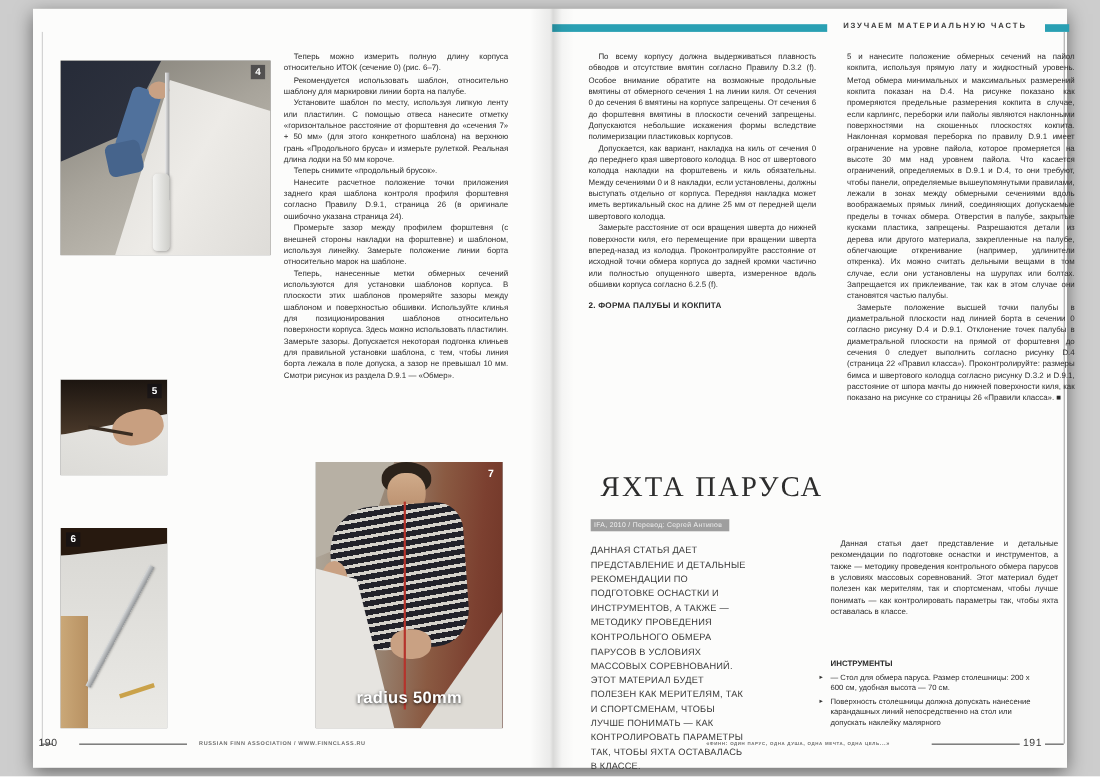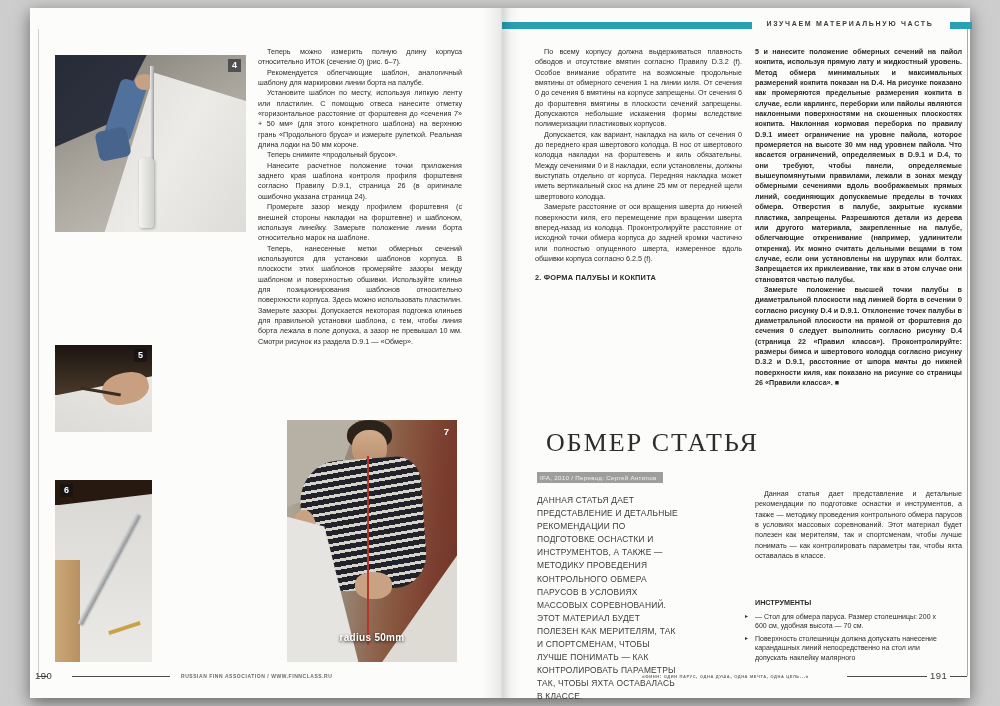--- a/index.html
+++ b/index.html
@@ -15,21 +15,21 @@
              font-size:7px;font-weight:bold;letter-spacing:1.7px;color:#3c3c3c;white-space:nowrap;}
   .hdr-block{position:absolute;left:920px;top:14px;width:22px;height:7px;}
   .vline-r{position:absolute;left:937px;top:21px;width:1px;height:647px;background:#a9a9a9;}
   .vline-l{position:absolute;left:8px;top:21px;width:1px;height:647px;background:#cfcfcf;}
   
   .body-text{font-size:7.2px;line-height:10.35px;color:#2b2b2b;text-align:justify;}
   .body-text p{margin:0;}
   .body-text p.ind{text-indent:9px;}
   .col-left{position:absolute;left:228px;top:39px;width:204px;}
   .col-r1{position:absolute;left:505px;top:39px;width:207px;}
-  .col-r2{position:absolute;left:725px;top:39px;width:207px;font-weight:bold;}
+  .col-r2{position:absolute;left:740px;top:39px;width:207px;}
   .subhead{font-weight:bold;font-size:7.4px;letter-spacing:.2px;margin:9px 0 4px;text-align:left;}
   
   .headline{position:absolute;left:516px;top:420px;width:320px;font-family:"Liberation Serif",serif;
             font-size:26px;letter-spacing:2px;color:#2d2d2d;font-weight:400;white-space:nowrap;}
   .byline{position:absolute;left:507px;top:464px;color:#f1f1f1;font-size:6.2px;letter-spacing:.3px;
           padding:2px 6px 2px 3px;white-space:nowrap;}
   .lede{position:absolute;left:507px;top:486px;width:144px;font-size:8.4px;line-height:13.1px;
         color:#3a3a3a;letter-spacing:.2px;}
   .intro{position:absolute;left:725px;top:481px;width:207px;}
   .tools{position:absolute;left:725px;top:590px;width:182px;font-size:7px;line-height:9.6px;color:#2b2b2b;}
@@ -73,21 +73,21 @@
   .p7-wall{inset:0;background:#b7b0a4;clip-path:polygon(0 0,42% 0,28% 28%,0 36%);}
   .p7-hair{left:35%;top:0;width:27%;height:12%;background:#2b221a;border-radius:50% 50% 42% 42%;}
   .p7-face{left:38%;top:4%;width:21%;height:15%;background:linear-gradient(180deg,#d0ab8a,#b98e6d);border-radius:45%;}
   .p7-sweater{left:9%;top:16%;width:72%;height:54%;border-radius:32% 20% 26% 36%;transform:rotate(-4deg);
               background:repeating-linear-gradient(174deg,#22222a 0 5px,#d6d3cc 5px 8px);}
   .p7-hand1{left:3%;top:37%;width:14%;height:15%;background:#c9a183;border-radius:50%;}
   .p7-hand2{left:40%;top:63%;width:22%;height:11%;background:#c9a183;border-radius:45%;}
   .p7-panelL{inset:0;background:#e6e4e0;clip-path:polygon(0 40%,22% 44%,42% 100%,0 100%);}
   .p7-panelR{inset:0;background:#dedbd5;clip-path:polygon(56% 100%,100% 56%,100% 100%);}
   .p7-line{left:47%;top:15%;width:2px;height:78%;background:#b5342c;}
-  .p7-label{left:0;bottom:8%;width:100%;text-align:center;color:#fff;font-weight:bold;font-size:10px;
+  .p7-label{left:0;bottom:8%;width:100%;text-align:center;color:#fff;font-weight:bold;font-size:15px;
             text-shadow:0 1px 3px rgba(0,0,0,.85);letter-spacing:.3px;}
 </style>
 </head>
 <body>
 
 <div class="canvas">
   <div class="spread">
 
     <div class="hdr-bar" style="background:#2aa0b3"></div>
     <div class="hdr-title">ИЗУЧАЕМ МАТЕРИАЛЬНУЮ ЧАСТЬ</div>
@@ -136,21 +136,21 @@
         <div class="p7-panelL"></div>
         <div class="p7-panelR"></div>
         <div class="p7-hand2"></div>
         <div class="p7-line"></div>
         <div class="p7-label">radius 50mm</div>
         <div class="num plain">7</div>
       </div>
 
       <div class="col-left body-text">
         <p class="ind">Теперь можно измерить полную длину корпуса относительно ИТОК (сечение 0) (рис. 6–7).</p>
-        <p class="ind">Рекомендуется облегчающие шаблон, аналогичный шаблону для маркировки линии борта на палубе.</p>
+        <p class="ind">Рекомендуется использовать шаблон, относительно шаблону для маркировки линии борта на палубе.</p>
         <p class="ind">Установите шаблон по месту, используя липкую ленту или пластилин. С помощью отвеса нанесите отметку «горизонтальное расстояние от форштевня до «сечения 7» + 50 мм» (для этого конкретного шаблона) на верхнюю грань «Продольного бруса» и измерьте рулеткой. Реальная длина лодки на 50 мм короче.</p>
         <p class="ind">Теперь снимите «продольный брусок».</p>
         <p class="ind">Нанесите расчетное положение точки приложения заднего края шаблона контроля профиля форштевня согласно Правилу D.9.1, страница 26 (в оригинале ошибочно указана страница 24).</p>
         <p class="ind">Промерьте зазор между профилем форштевня (с внешней стороны накладки на форштевне) и шаблоном, используя линейку. Замерьте положение линии борта относительно марок на шаблоне.</p>
         <p class="ind">Теперь, нанесенные метки обмерных сечений используются для установки шаблонов корпуса. В плоскости этих шаблонов промеряйте зазоры между шаблоном и поверхностью обшивки. Используйте клинья для позиционирования шаблонов относительно поверхности корпуса. Здесь можно использовать пластилин. Замерьте зазоры. Допускается некоторая подгонка клиньев для правильной установки шаблона, с тем, чтобы линия борта лежала в поле допуска, а зазор не превышал 10 мм. Смотри рисунок из раздела D.9.1 — «Обмер».</p>
       </div>
 
       <div class="frule" style="left:8px;width:10px;"></div>
       <div class="fnum" style="left:5px;">190</div>
       <div class="frule" style="left:42px;width:98px;"></div>
@@ -164,21 +164,21 @@
         <p class="ind">Допускается, как вариант, накладка на киль от сечения 0 до переднего края швертового колодца. В нос от швертового колодца накладки на форштевень и киль обязательны. Между сечениями 0 и 8 накладки, если установлены, должны выступать отдельно от корпуса. Передняя накладка может иметь вертикальный скос на длине 25 мм от передней щели швертового колодца.</p>
         <p class="ind">Замерьте расстояние от оси вращения шверта до нижней поверхности киля, его перемещение при вращении шверта вперед-назад из колодца. Проконтролируйте расстояние от исходной точки обмера корпуса до задней кромки частично или полностью опущенного шверта, измеренное вдоль обшивки корпуса согласно 6.2.5 (f).</p>
         <div class="subhead">2. ФОРМА ПАЛУБЫ И КОКПИТА</div>
       </div>
 
       <div class="col-r2 body-text">
         <p>5 и нанесите положение обмерных сечений на пайол кокпита, используя прямую лату и жидкостный уровень. Метод обмера минимальных и максимальных размерений кокпита показан на D.4. На рисунке показано как промеряются предельные размерения кокпита в случае, если карлингс, переборки или пайолы являются наклонными поверхностями на скошенных плоскостях кокпита. Наклонная кормовая переборка по правилу D.9.1 имеет ограничение на уровне пайола, которое промеряется на высоте 30 мм над уровнем пайола. Что касается ограничений, определяемых в D.9.1 и D.4, то они требуют, чтобы панели, определяемые вышеупомянутыми правилами, лежали в зонах между обмерными сечениями вдоль воображаемых прямых линий, соединяющих допускаемые пределы в точках обмера. Отверстия в палубе, закрытые кусками пластика, запрещены. Разрешаются детали из дерева или другого материала, закрепленные на палубе, облегчающие откренивание (например, удлинители откренка). Их можно считать дельными вещами в том случае, если они установлены на шурупах или болтах. Запрещается их приклеивание, так как в этом случае они становятся частью палубы.</p>
         <p class="ind">Замерьте положение высшей точки палубы в диаметральной плоскости над линией борта в сечении 0 согласно рисунку D.4 и D.9.1. Отклонение точек палубы в диаметральной плоскости на прямой от форштевня до сечения 0 следует выполнить согласно рисунку D.4 (страница 22 «Правил класса»). Проконтролируйте: размеры бимса и швертового колодца согласно рисунку D.3.2 и D.9.1, расстояние от шпора мачты до нижней поверхности киля, как показано на рисунке со страницы 26 «Правили класса». ■</p>
       </div>
 
-      <div class="headline">ОБМЕР СТАТЬЯ</div>
+      <div class="headline">ЯХТА ПАРУСА</div>
       <div class="byline" style="background:#9e9e9e">IFA, 2010 / Перевод: Сергей Антипов</div>
       <div class="lede">ДАННАЯ СТАТЬЯ ДАЕТ ПРЕДСТАВЛЕНИЕ И ДЕТАЛЬНЫЕ РЕКОМЕНДАЦИИ ПО ПОДГОТОВКЕ ОСНАСТКИ И ИНСТРУМЕНТОВ, А ТАКЖЕ — МЕТОДИКУ ПРОВЕДЕНИЯ КОНТРОЛЬНОГО ОБМЕРА ПАРУСОВ В УСЛОВИЯХ МАССОВЫХ СОРЕВНОВАНИЙ. ЭТОТ МАТЕРИАЛ БУДЕТ ПОЛЕЗЕН КАК МЕРИТЕЛЯМ, ТАК И СПОРТСМЕНАМ, ЧТОБЫ ЛУЧШЕ ПОНИМАТЬ — КАК КОНТРОЛИРОВАТЬ ПАРАМЕТРЫ ТАК, ЧТОБЫ ЯХТА ОСТАВАЛАСЬ В КЛАССЕ.</div>
       <div class="intro body-text">
         <p class="ind">Данная статья дает представление и детальные рекомендации по подготовке оснастки и инструментов, а также — методику проведения контрольного обмера парусов в условиях массовых соревнований. Этот материал будет полезен как мерителям, так и спортсменам, чтобы лучше понимать — как контролировать параметры так, чтобы яхта оставалась в классе.</p>
       </div>
 
       <div class="tools">
         <div class="tools-h">ИНСТРУМЕНТЫ</div>
         <div class="tool">
           <span class="blt">▸</span>

